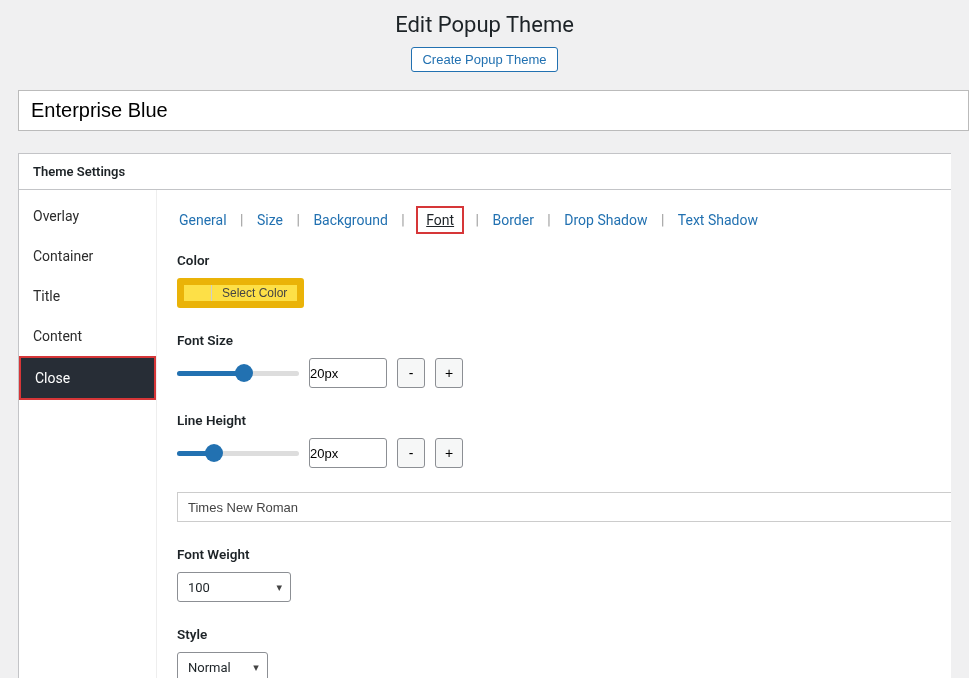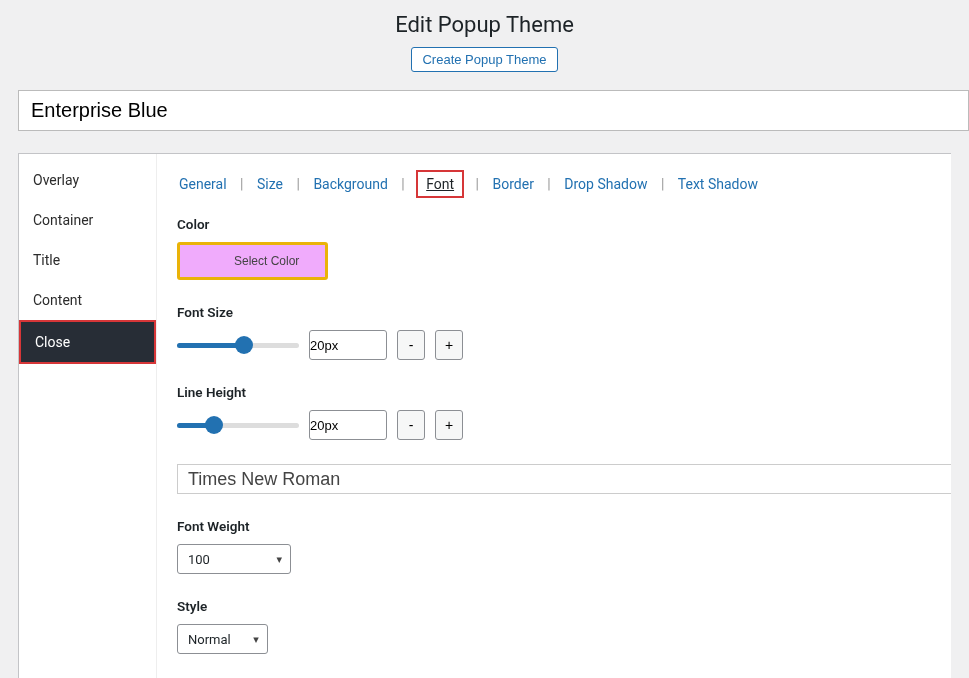--- a/index.html
+++ b/index.html
@@ -98,23 +98,23 @@
   .field {
     margin-bottom: 24px;
   }
   .field-label {
     font-weight: 600;
     font-size: 13.5px;
     margin-bottom: 10px;
     display: block;
   }
   .color-btn {
-    border: 3px solid #eab308;
-    background: #f0abfc;
-    padding: 16px;
+    border: 7px solid #eab308;
+    background: #fde047;
+    padding: 0;
     display: inline-flex;
     align-items: center;
     border-radius: 3px;
     cursor: pointer;
     height: 30px;
   }
   .color-swatch {
     width: 28px;
     height: 100%;
     border-right: 1px solid #ccc;
@@ -167,21 +167,21 @@
     border-radius: 3px;
     cursor: pointer;
     font-size: 14px;
   }
   .ff-input {
     width: 100%;
     height: 30px;
     border: 1px solid #ccc;
     border-right: none;
     padding: 4px 10px;
-    font-size: 18px;
+    font-size: 13px;
     color: #444;
   }
   .select {
     height: 30px;
     border: 1px solid #8c8f94;
     border-radius: 3px;
     padding: 0 36px 0 10px;
     background: #fff;
     font-size: 13px;
     position: relative;
@@ -204,20 +204,21 @@
 
 
 <div class="header">
   <h1 class="page-title">Edit Popup Theme</h1>
   <button class="create-button">Create Popup Theme</button>
 </div>
 
 <input class="title-input" value="Enterprise Blue" style="">
 
 <div class="panel">
+  <div class="panel-header">Theme Settings</div>
   <div class="panel-body">
     <div class="sidebar">
       <div class="sidebar-item">Overlay</div>
       <div class="sidebar-item">Container</div>
       <div class="sidebar-item">Title</div>
       <div class="sidebar-item">Content</div>
       <div class="sidebar-item active">Close</div>
     </div>
 
     <div class="content">

